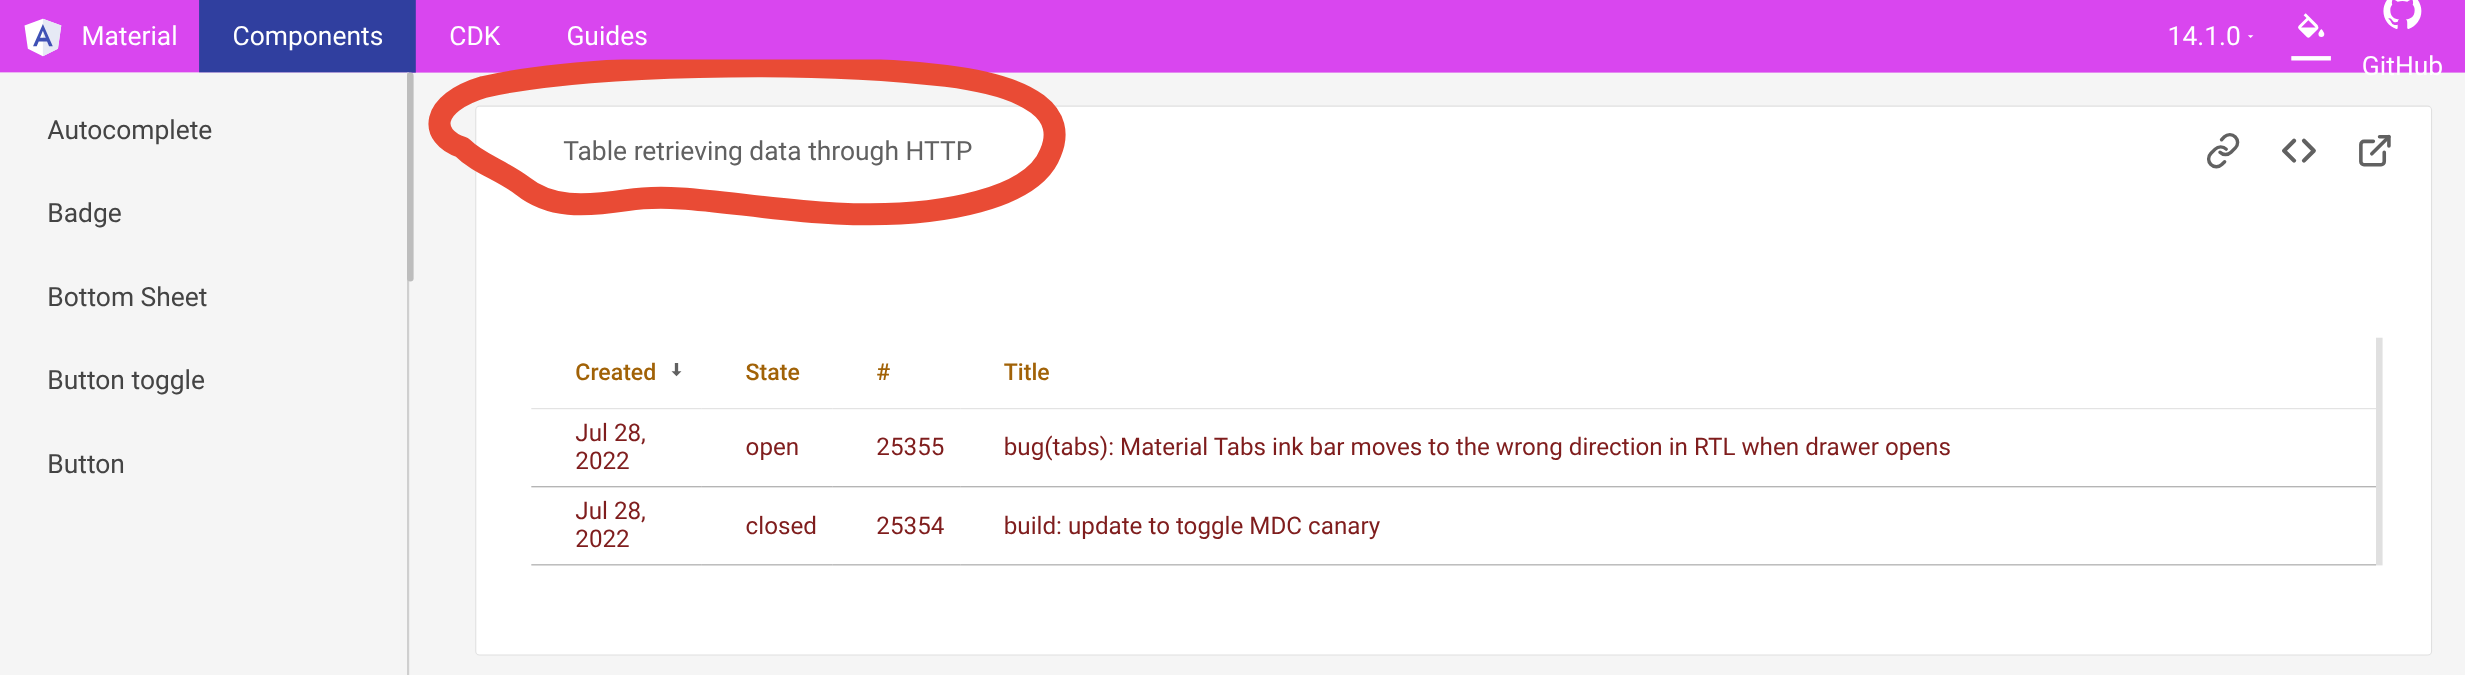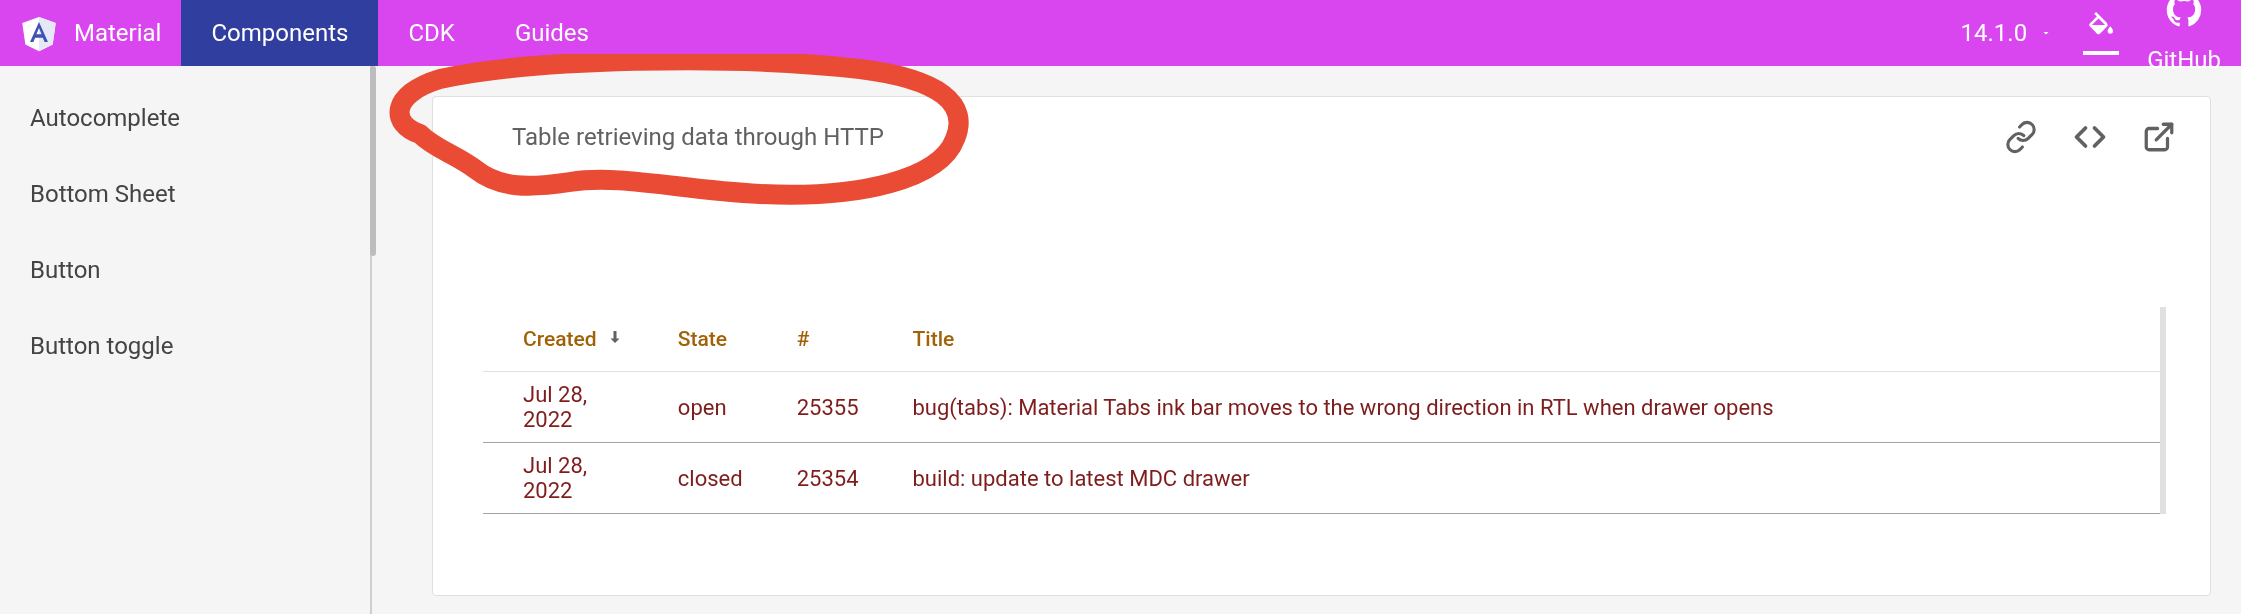--- a/index.html
+++ b/index.html
@@ -44,21 +44,20 @@
     }
     .topbar .spacer { flex: 1; }
     .topbar .right {
       display: flex;
       align-items: center;
       gap: 26px;
     }
     .version {
       display: flex;
       align-items: center;
-      gap: 10px;
       cursor: pointer;
     }
     .version .arrow {
       font-size: 16px;
     }
     .icon-btn {
       display: flex;
       flex-direction: column;
       align-items: center;
       justify-content: center;
@@ -92,20 +91,21 @@
       width: 6px;
       height: 190px;
       background: #bdbdbd;
       border-radius: 3px;
     }
     .sidebar-item {
       padding: 24px 30px;
       font-size: 24px;
       color: #444;
       cursor: pointer;
+      margin-left: 13px;
     }
 
     .main {
       flex: 1;
       padding: 30px 30px 0 60px;
       position: relative;
     }
 
     .annotation {
       position: absolute;
@@ -246,27 +246,30 @@
     </div>
   </div>
 </div>
 
 <div class="layout">
   <div class="sidebar">
     <div class="sidebar-item">
       <span>Autocomplete</span>
     </div>
     <div class="sidebar-item">
+      <span>Badge</span>
+    </div>
+    <div class="sidebar-item">
       <span>Bottom Sheet</span>
     </div>
     <div class="sidebar-item">
+      <span>Button toggle</span>
+    </div>
+    <div class="sidebar-item">
       <span>Button</span>
-    </div>
-    <div class="sidebar-item">
-      <span>Button toggle</span>
     </div>
   </div>
 
   <div class="main">
 
     <div class="card">
       <div class="card-header">
         <span class="card-title">Table retrieving data through HTTP</span>
         <div class="card-actions">
           <span class="action-icon">
@@ -319,21 +322,21 @@
             <tr>
               <td class="created">Jul 28, 2022</td>
               <td class="state">open</td>
               <td class="num">25355</td>
               <td class="title-cell">bug(tabs): Material Tabs ink bar moves to the wrong direction in RTL when drawer opens</td>
             </tr>
             <tr>
               <td class="created">Jul 28, 2022</td>
               <td class="state">closed</td>
               <td class="num">25354</td>
-              <td class="title-cell">build: update to latest MDC drawer</td>
+              <td class="title-cell">build: update to toggle MDC canary</td>
             </tr>
           </tbody>
         </table>
       </div>
     </div>
 
   </div>
 </div>
 
 <svg class="annotation" viewBox="0 0 610 180">

